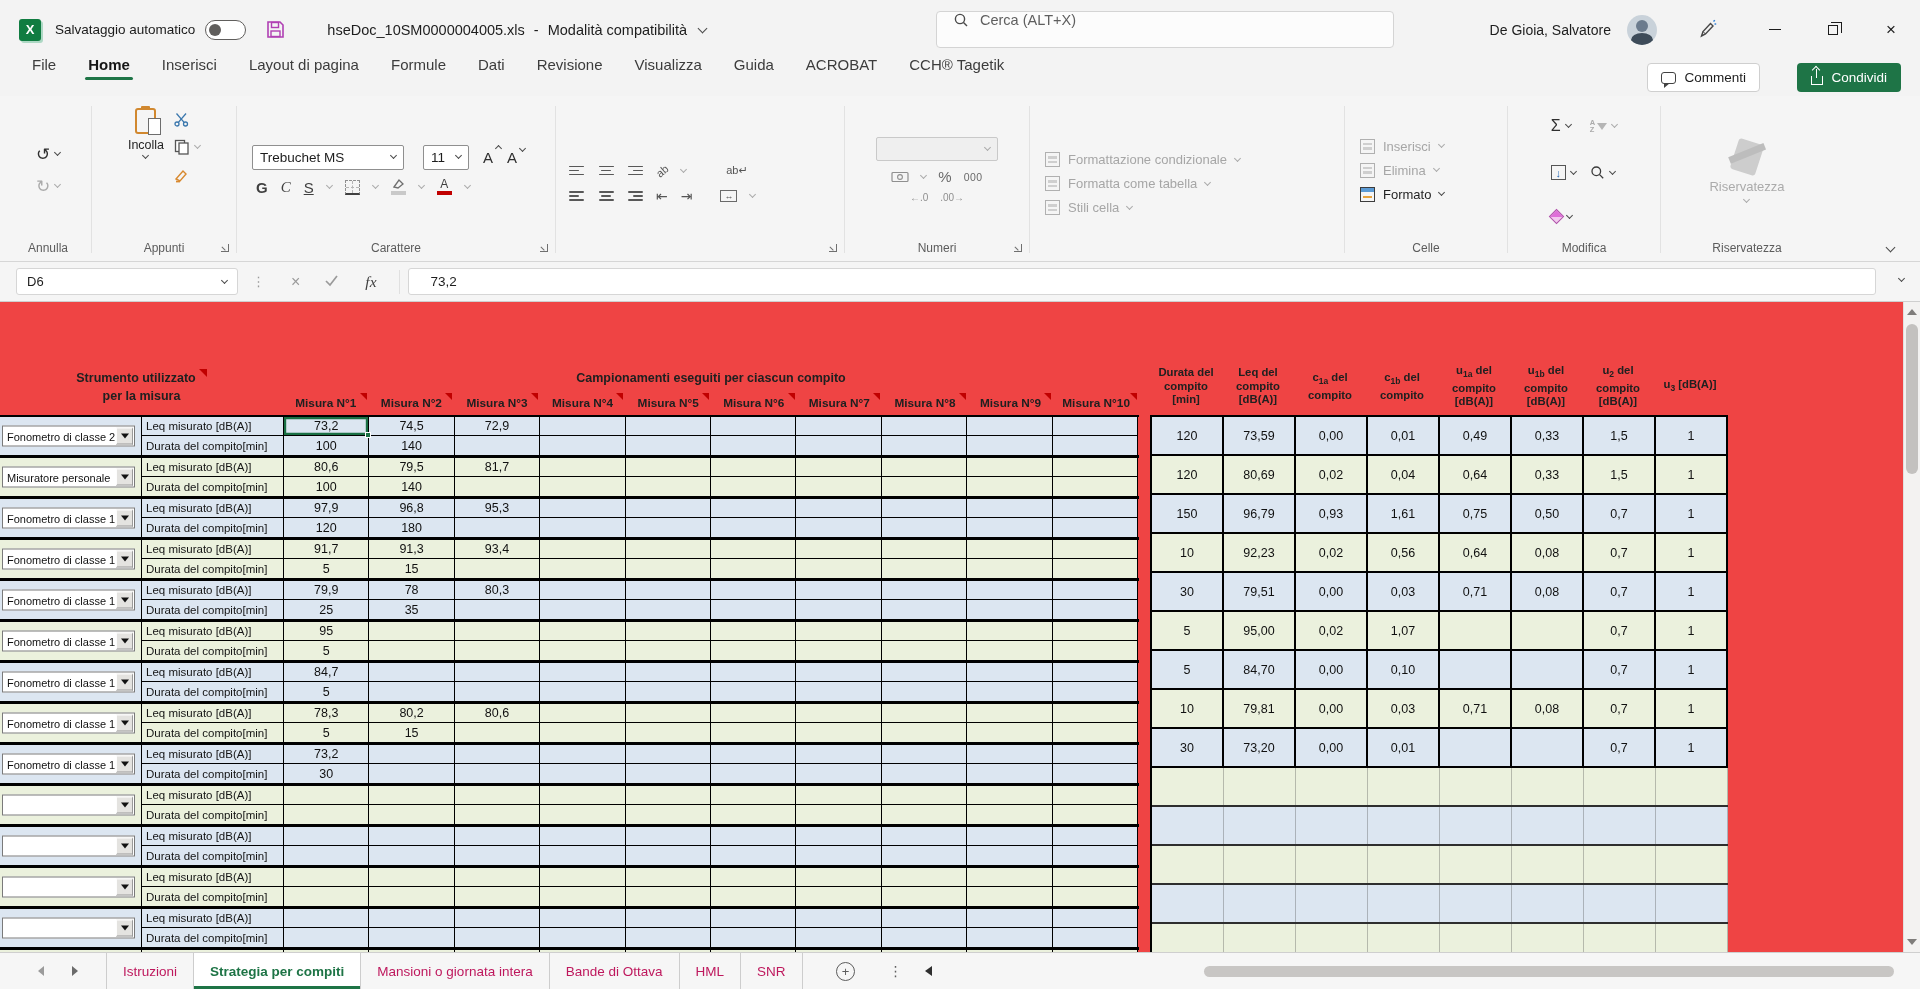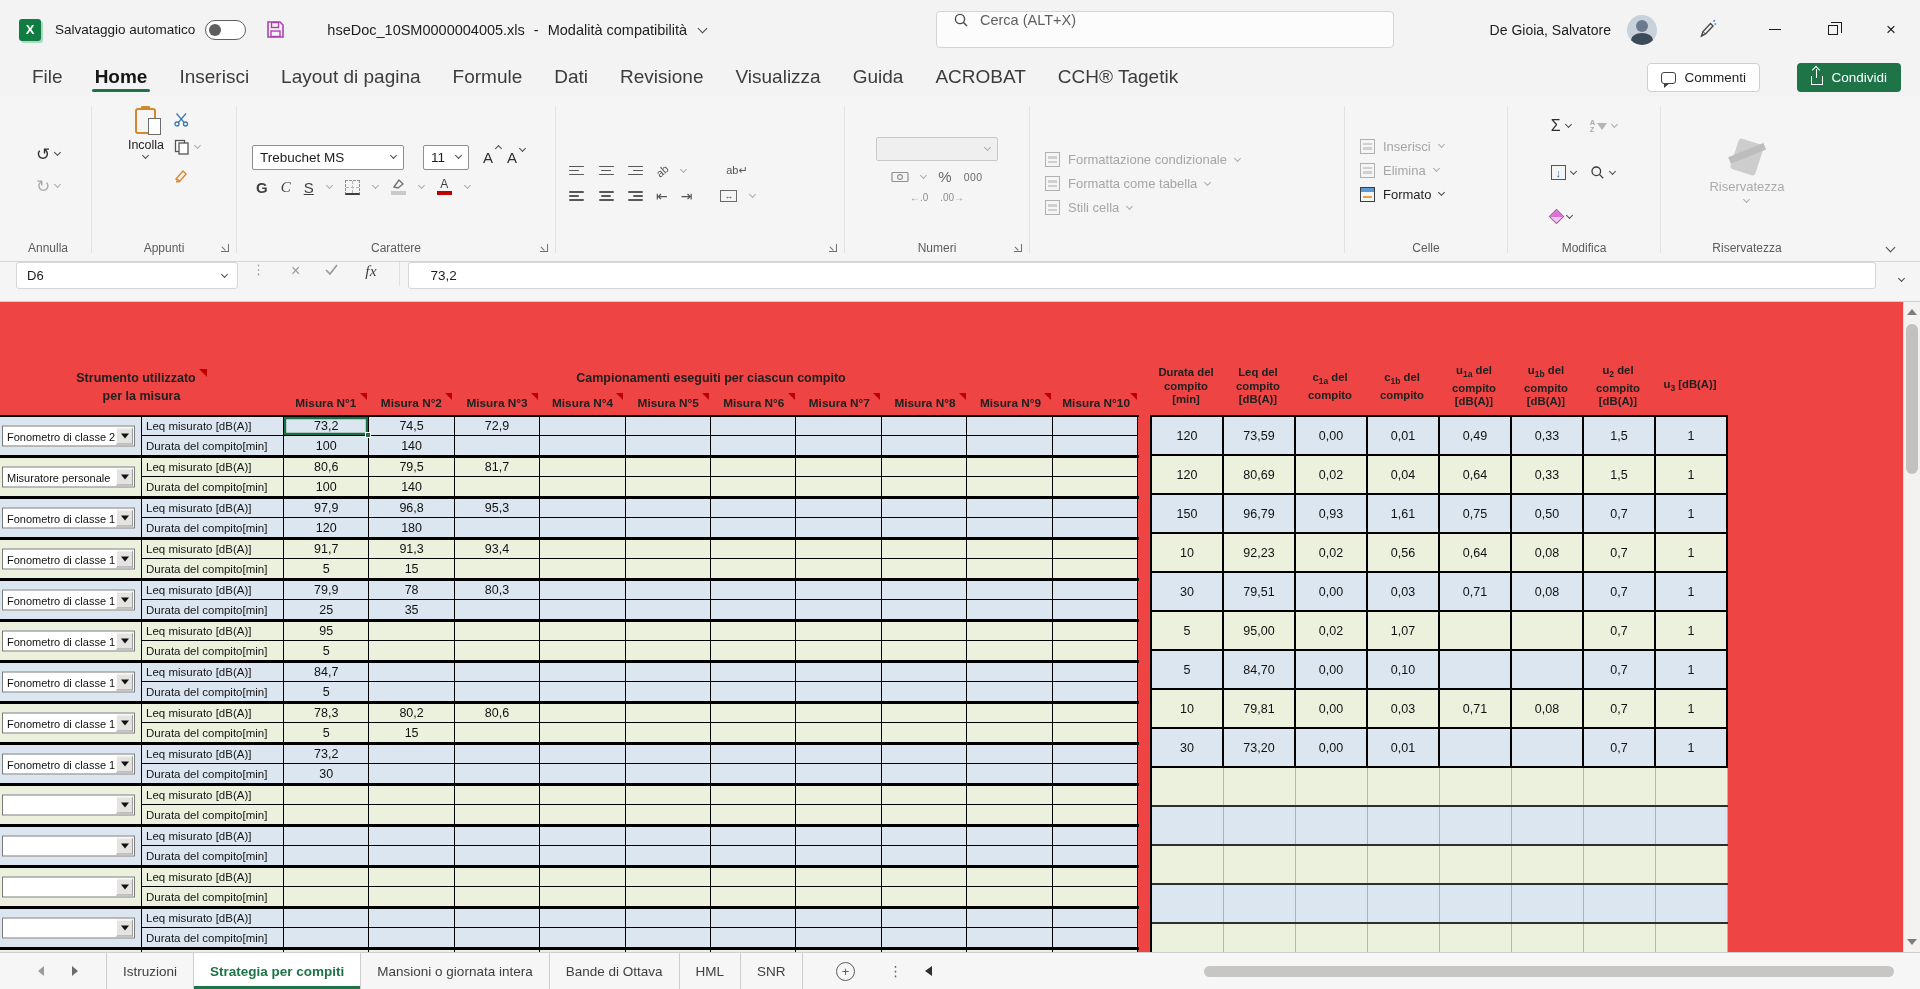--- a/index.html
+++ b/index.html
@@ -30,21 +30,21 @@
   .avatar::after{content:"";position:absolute;left:4px;top:18px;width:22px;height:14px;border-radius:50% 50% 0 0;background:#3d4b59}
   .announce{margin:0 28px 0 26px;display:flex;align-items:center}
   .win-btn{width:58px;height:59px;display:flex;align-items:center;justify-content:center}
   .ico-min{width:12px;border-top:1.6px solid #1b1b1b}
   .ico-restore{width:10px;height:10px;border:1.3px solid #1b1b1b;position:relative;background:#f3f3f3}
   .ico-restore::before{content:"";position:absolute;top:-4px;left:2px;width:10px;height:10px;border-top:1.3px solid #1b1b1b;border-right:1.3px solid #1b1b1b}
   .ico-close{font-size:17px;color:#1b1b1b;line-height:1}
 
   
   .ribbon-tabs{position:absolute;top:59px;left:0;right:0;height:37px;display:flex;align-items:flex-end;background:#f3f3f3}
-  .rtab{padding:0 13px;margin:4px 3px;font-size:19px;color:#3c3c3c;height:31px;display:flex;align-items:center;position:relative;white-space:nowrap}
+  .rtab{padding:0 13px;margin:16px 3px;font-size:15px;color:#3c3c3c;height:31px;display:flex;align-items:center;position:relative;white-space:nowrap}
   .rtab:first-child{margin-left:19px}
   .rtab.active{font-weight:700;color:#161616}
   .rtab.active::after{content:"";position:absolute;left:10px;right:10px;bottom:0;height:3px;background:#1e7446;border-radius:2px}
   .tab-actions{position:absolute;top:63px;right:0;left:0;height:30px;pointer-events:none}
   .btn-comments{position:absolute;right:160px;height:29px;border:1px solid #cfcfcf;border-radius:4px;background:#fff;display:flex;align-items:center;gap:8px;padding:0 13px;font-size:13.5px;color:#1d1d1d;pointer-events:auto}
   .ico-comment{width:15px;height:12px;border:1.5px solid #424242;border-radius:3px;position:relative}
   .ico-comment::after{content:"";position:absolute;left:2px;bottom:-5px;width:0;height:0;border-top:5px solid #424242;border-right:6px solid transparent}
   .btn-share{position:absolute;right:19px;height:29px;border-radius:4px;background:#1e7446;color:#fff;display:flex;align-items:center;gap:8px;padding:0 14px;font-size:13.5px;pointer-events:auto}
   .share-ico{position:relative;width:12px;height:9px;border:1.5px solid #fff;border-top:none;margin-top:5px}
   .share-ico::before{content:"";position:absolute;left:3.5px;top:-7px;width:1.5px;height:9px;background:#fff}
@@ -140,21 +140,21 @@
   .funnel{width:0;height:0;border-left:5px solid transparent;border-right:5px solid transparent;border-top:7px solid #b5b5b5}
 
   .g-riservatezza{width:170px}
   .g-riservatezza .gbody{flex-direction:column;align-items:center;gap:5px}
   .ico-stamp{width:26px;height:32px;background:#cdcdcd;border-radius:3px;position:relative;transform:rotate(18deg);margin-top:2px}
   .ico-stamp::after{content:"";position:absolute;left:-7px;top:9px;width:38px;height:7px;background:#bdbdbd;transform:rotate(-40deg)}
   .riser-label{font-size:13px;color:#ababab}
   .collapse-btn{position:absolute;right:26px;bottom:10px}
 
   
-  .fbar{position:absolute;top:262px;left:0;right:0;height:40px;background:#f5f5f5;border-bottom:1px solid #cfcfcf;display:flex;}
+  .fbar{position:absolute;top:262px;left:0;right:0;height:40px;background:#f5f5f5;border-bottom:1px solid #cfcfcf;display:flex;align-items:center}
   .namebox{width:222px;height:27px;margin-left:16px;background:#fff;border:1px solid #d6d6d6;border-radius:3px;display:flex;align-items:center;padding:0 10px;font-size:13px;color:#1d1d1d}
   .namebox span{flex:1}
   .fb-dots{margin:0 14px;color:#9a9a9a;font-size:13px}
   .fb-x{font-size:16px;color:#9a9a9a;margin:0 12px}
   .fb-ok{margin:0 12px}
   .fb-fx{font-style:italic;font-family:"Liberation Serif",serif;font-size:15.5px;color:#3f3f3f;margin:0 14px}
   .fb-sep{width:1px;height:24px;background:#e0e0e0;margin:0 8px}
   .fb-input{flex:1;height:27px;background:#fff;border:1px solid #d6d6d6;border-radius:3px;margin-right:44px;display:flex;align-items:center;padding-left:22px;font-size:13.5px;color:#1d1d1d}
   .fb-expand{position:absolute;right:16px;top:17px}
 
@@ -205,21 +205,21 @@
   .varrow.up{top:7px;border-bottom:6px solid #7f7d7b}
   .varrow.down{bottom:7px;border-top:6px solid #7f7d7b}
   .vthumb{position:absolute;left:2px;top:22px;width:12px;height:150px;background:#c3c1bf;border-radius:6px}
 
   
   .tabbar{position:absolute;top:952px;left:0;right:0;height:37px;background:#f6f6f6;border-top:1px solid #cfcfcf;display:flex;align-items:stretch}
   .snav{display:flex;align-items:center;gap:28px;margin-left:38px;margin-right:28px}
   .snav-l{width:0;height:0;border-top:5px solid transparent;border-bottom:5px solid transparent;border-right:6px solid #9b9b9b}
   .snav-r{width:0;height:0;border-top:5px solid transparent;border-bottom:5px solid transparent;border-left:6px solid #6b6b6b}
   .stabs{display:flex;align-items:stretch}
-  .stab{display:flex;align-items:center;padding:0 16px;font-size:13.5px;color:#404040;border-right:1px solid #cdcdcd;position:relative;white-space:nowrap}
+  .stab{display:flex;align-items:center;padding:0 16px;font-size:13.5px;color:#be185d;border-right:1px solid #cdcdcd;position:relative;white-space:nowrap}
   .stab:first-child{border-left:1px solid #cdcdcd}
   .stab.active{background:#fff;color:#1e7446;font-weight:700}
   .stab.active::after{content:"";position:absolute;left:0;right:0;bottom:0;height:3px;background:#1e7446}
   .addsheet{width:34px;display:flex;align-items:center;justify-content:center;margin-left:26px}
   .addc{width:19px;height:19px;border:1.2px solid #5c5c5c;border-radius:50%;display:flex;align-items:center;justify-content:center;font-size:13px;color:#5c5c5c;line-height:1}
   .tdots{margin-left:26px;align-self:center;color:#5f5f5f;font-size:14px}
   .tarrow{margin-left:22px;align-self:center;width:0;height:0;border-top:5px solid transparent;border-bottom:5px solid transparent;border-right:7px solid #2f2f2f}
   .hscroll{position:absolute;left:1204px;right:8px;top:13px;height:11px}
   .hthumb{position:absolute;left:0;right:18px;height:11px;background:#c8c6c4;border-radius:6px}
 </style>

